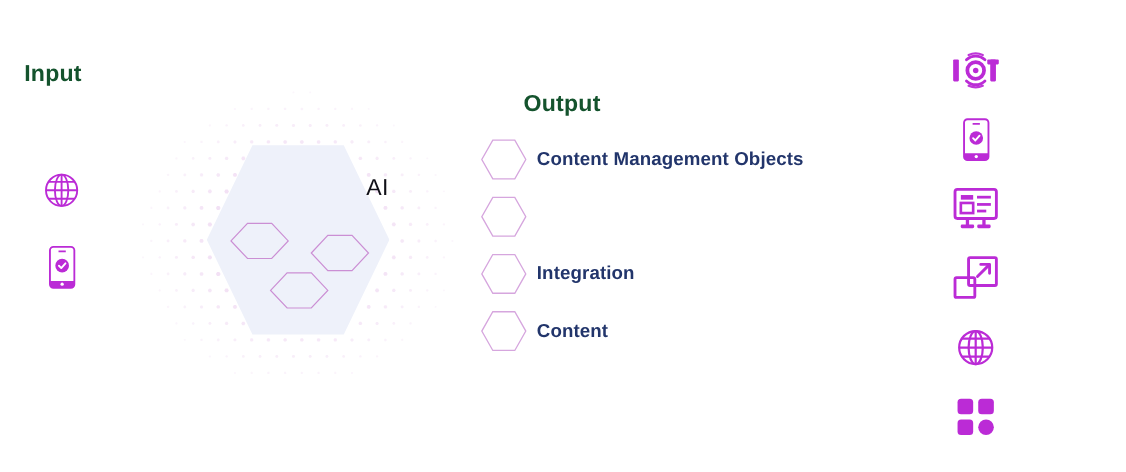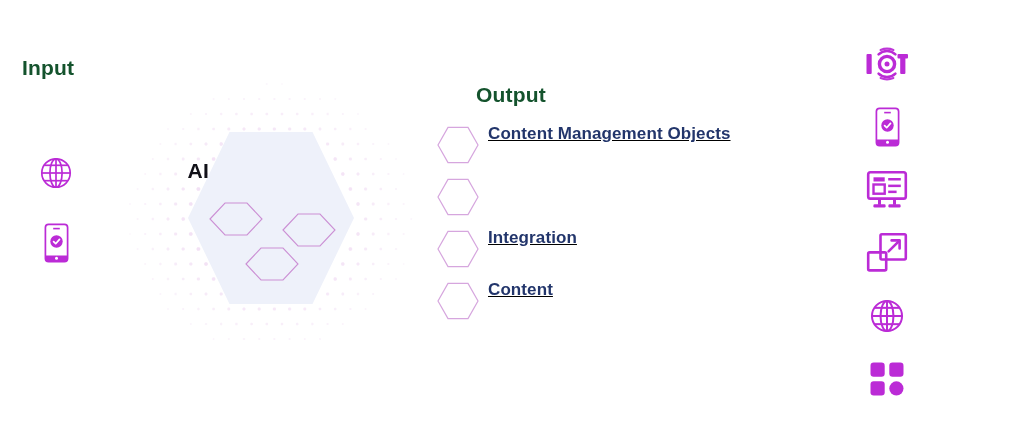--- a/index.html
+++ b/index.html
@@ -70,40 +70,40 @@
     top: 50%;
     transform: translate(-50%, -50%);
     width: 166px;
     height: 180px;
   }
   #ai-label {
     position: absolute;
     left: 0;
     right: 0;
     top: 31px;
-    text-align: left;
+    text-align: right;
     font-size: 21px;
-    font-weight: bold;
+    font-weight: normal;
     color: #111118;
     letter-spacing: 0.3px;
   }
 
   
   #output-list {
     position: absolute;
     left: 437px;
     top: 124px;
     display: flex;
     flex-direction: column;
     gap: 10px;
   }
   .output-row {
     display: flex;
+    align-items: center;
     height: 42px;
-    text-decoration: underline;
   }
   .output-bullet {
     width: 42px;
     height: 42px;
     flex: 0 0 42px;
     display: flex;
     align-items: center;
     justify-content: center;
   }
   .output-label {

